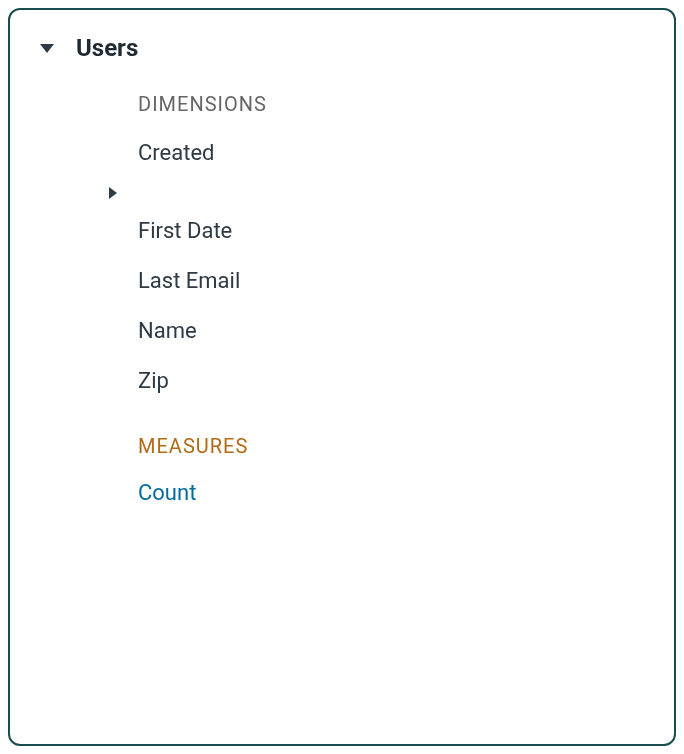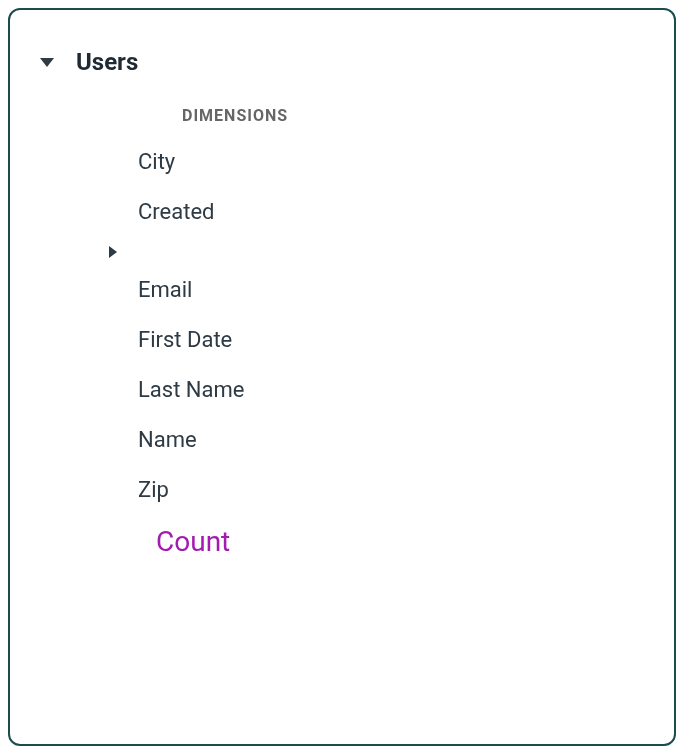--- a/index.html
+++ b/index.html
@@ -12,21 +12,21 @@
       height: 754px;
       font-family: -apple-system, BlinkMacSystemFont, "Segoe UI", Roboto, Helvetica, Arial, sans-serif;
       background: #fff;
       padding: 8px;
     }
     .panel {
       width: 100%;
       height: 100%;
       border: 2px solid #1a4d4d;
       border-radius: 12px;
-      padding: 32px 20px 20px 28px;
+      padding: 18px 20px 20px 28px;
       overflow: hidden;
     }
     .row {
       display: flex;
       align-items: center;
       gap: 20px;
       min-height: 40px;
     }
     .header-row {
       margin-bottom: 24px;
@@ -56,26 +56,25 @@
       border-top: 6px solid transparent;
       border-bottom: 6px solid transparent;
       border-left: 8px solid #2e3a44;
     }
     .view-title {
       font-size: 24px;
       font-weight: 700;
       color: #1f2a33;
     }
     .section-label {
-      font-size: 16px;
-      font-weight: 700;
+      font-size: 20px;
+      font-weight: 400;
       letter-spacing: 1px;
       color: #666;
       margin-bottom: 12px;
-      margin-left: 44px;
     }
     .section-label.measures {
       color: #b26a15;
       margin-top: 28px;
     }
     .inner {
       padding-left: 100px;
     }
     .dim-list, .meas-list {
       list-style: none;
@@ -90,68 +89,62 @@
       position: relative;
       cursor: pointer;
     }
     .dim-item .expand-slot {
       position: absolute;
       left: -34px;
       top: 50%;
       transform: translateY(-50%);
     }
     .meas-item {
-      font-size: 28px;
-      color: #a21caf;
+      font-size: 22px;
+      color: #0369a1;
       padding: 10px 0;
       cursor: pointer;
-      margin-left: 18px;
     }
   </style>
 </head>
 <body>
 
 <div class="panel">
 
   <div class="row header-row">
     <span class="tri tri-down"></span>
     <span class="view-title">Users</span>
   </div>
 
   <div class="inner">
 
     <div class="section-label">DIMENSIONS</div>
 
     <ul class="dim-list">
         <li class="dim-item">
-          <span>City</span>
-        </li>
-        <li class="dim-item">
           <span>Created</span>
         </li>
         <li class="dim-item">
           <span class="expand-slot"><span class="tri tri-right"></span></span>
         </li>
         <li class="dim-item">
-          <span>Email</span>
-        </li>
-        <li class="dim-item">
           <span>First Date</span>
         </li>
         <li class="dim-item">
-          <span>Last Name</span>
+          <span>Last Email</span>
         </li>
         <li class="dim-item">
           <span>Name</span>
         </li>
         <li class="dim-item">
           <span>Zip</span>
         </li>
       </ul>
 
+    <div class="section-label measures">MEASURES</div>
 
     <ul class="meas-list">
         <li class="meas-item"><span>Count</span></li>
       </ul>
 
   </div>
 
 </div>
 
 </body></html>

